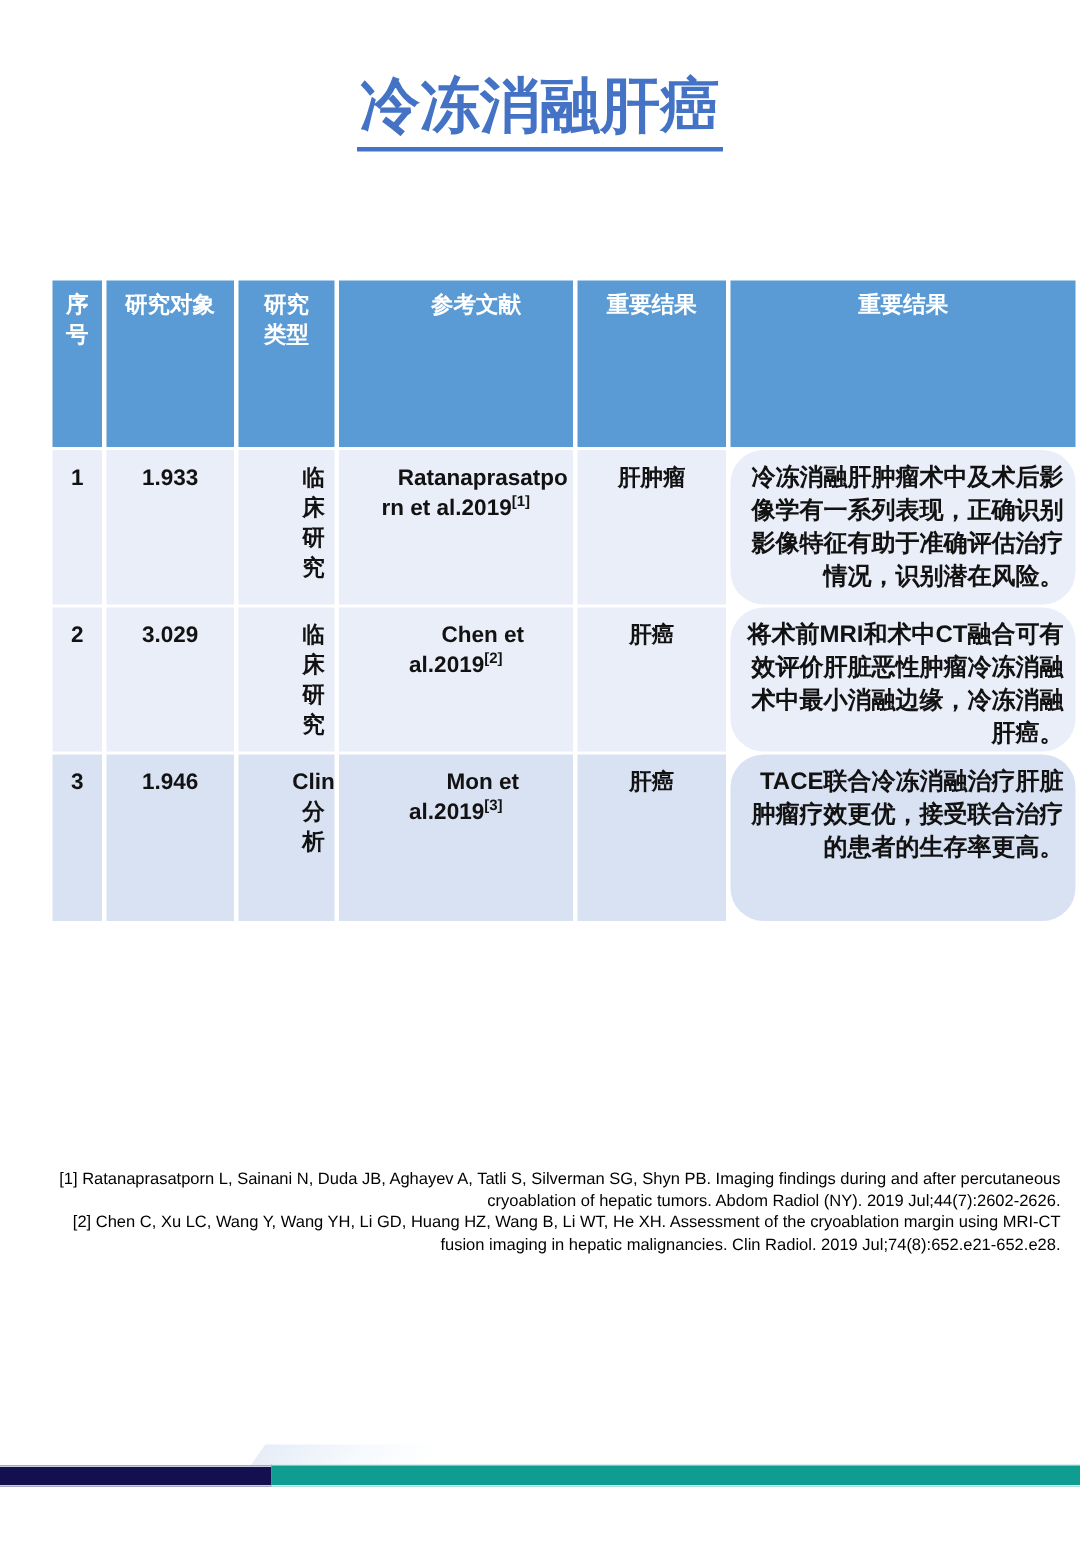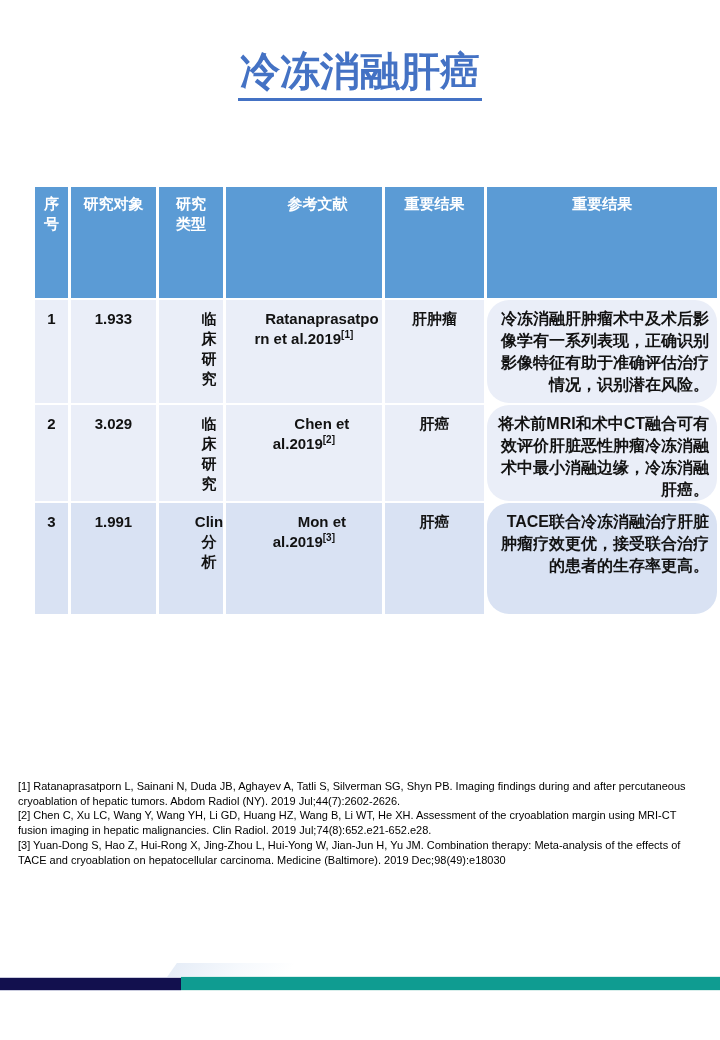--- a/index.html
+++ b/index.html
@@ -54,21 +54,21 @@
     text-align: right; font-size: 16px; line-height: 22px;
     padding: 8px 8px 0 8px;
     border-radius: 22px;
   }
 
   
   .refs {
     position: absolute; left: 18px; top: 767px; width: 689px;
     color: #000000; font-size: 11px; line-height: 14.7px;
   }
-  .refs p { margin: 0; font-weight: 400; }
+  .refs p { margin: 0; font-weight: 400; text-align: right; }
 
   
   .bar-grad {
     position: absolute; left: 172px; top: 951px; width: 118px; height: 14px;
     background: linear-gradient(100deg, #e6edf7 0%, #f6f9fd 55%, #ffffff 100%);
     transform: skewX(-35deg);
   }
   .bar-navy {
     position: absolute; left: 0; top: 965px; width: 181px; height: 14px;
     background: #12104E;
@@ -131,34 +131,33 @@
         <td class="c-impact">3.029</td>
         <td class="c-type pre">临床
 研究</td>
         <td class="c-ref cell-ref"><span class="pre">Chen et
 al.2019</span><sup>[2]</sup></td>
         <td class="c-subj">肝癌</td>
         <td class="c-result cell-result">将术前MRI和术中CT融合可有效评价肝脏恶性肿瘤冷冻消融术中最小消融边缘，冷冻消融肝癌。</td>
       </tr>
       <tr class="band-b row-3">
         <td class="c-no">3</td>
-        <td class="c-impact">1.991</td>
+        <td class="c-impact">1.946</td>
         <td class="c-type pre">Clin
 分析</td>
         <td class="c-ref cell-ref"><span class="pre">Mon et al.2019</span><sup>[3]</sup></td>
         <td class="c-subj">肝癌</td>
         <td class="c-result cell-result">TACE联合冷冻消融治疗肝脏肿瘤疗效更优，接受联合治疗的患者的生存率更高。</td>
       </tr>
     </tbody>
   </table>
 
   <div class="refs">
     <p>[1] Ratanaprasatporn L, Sainani N, Duda JB, Aghayev A, Tatli S, Silverman SG, Shyn PB. Imaging findings during and after percutaneous cryoablation of hepatic tumors. Abdom Radiol (NY). 2019 Jul;44(7):2602-2626.</p>
     <p>[2] Chen C, Xu LC, Wang Y, Wang YH, Li GD, Huang HZ, Wang B, Li WT, He XH. Assessment of the cryoablation margin using MRI-CT fusion imaging in hepatic malignancies. Clin Radiol. 2019 Jul;74(8):652.e21-652.e28.</p>
-    <p>[3] Yuan-Dong S, Hao Z, Hui-Rong X, Jing-Zhou L, Hui-Yong W, Jian-Jun H, Yu JM. Combination therapy: Meta-analysis of the effects of TACE and cryoablation on hepatocellular carcinoma. Medicine (Baltimore). 2019 Dec;98(49):e18030</p>
   </div>
 
   <div class="bar-grad"></div>
   <div class="bar-navy"></div>
   <div class="bar-teal"></div>
 
   <div class="logo">HYGEA</div>
 
   <div class="watermark">
     <svg width="26" height="26" viewBox="0 0 26 26" fill="none" stroke="#DCDCDC" stroke-width="1.4">

